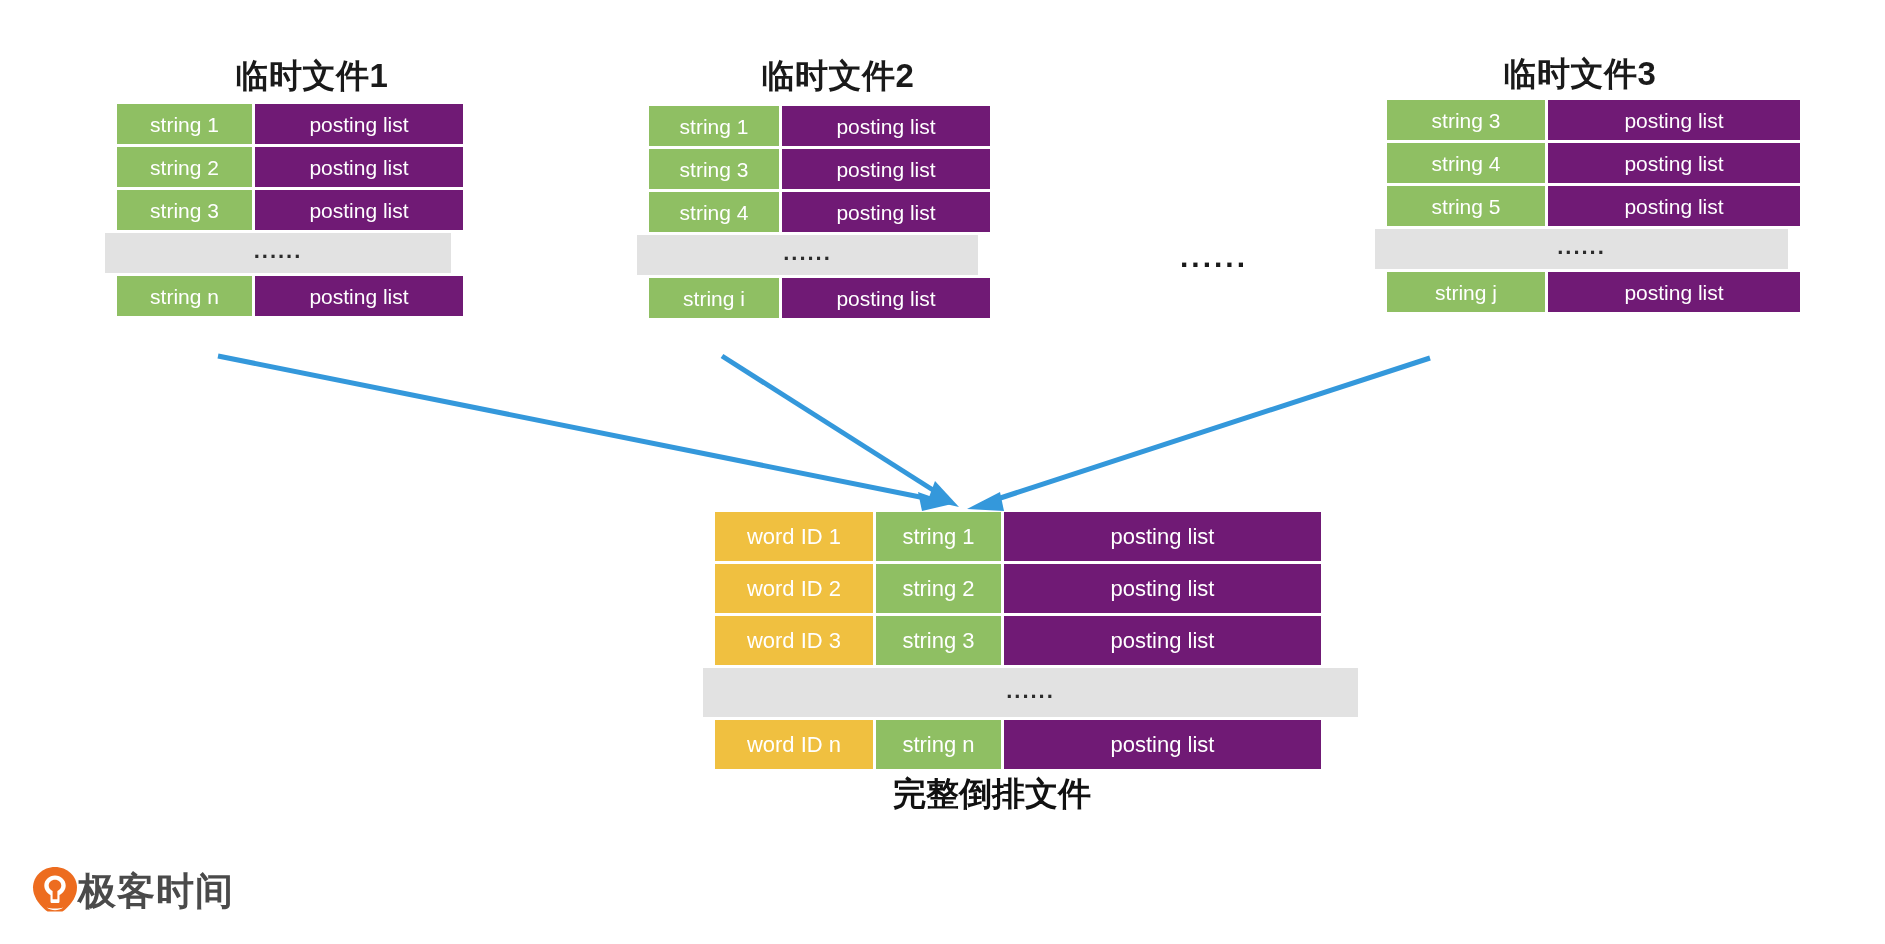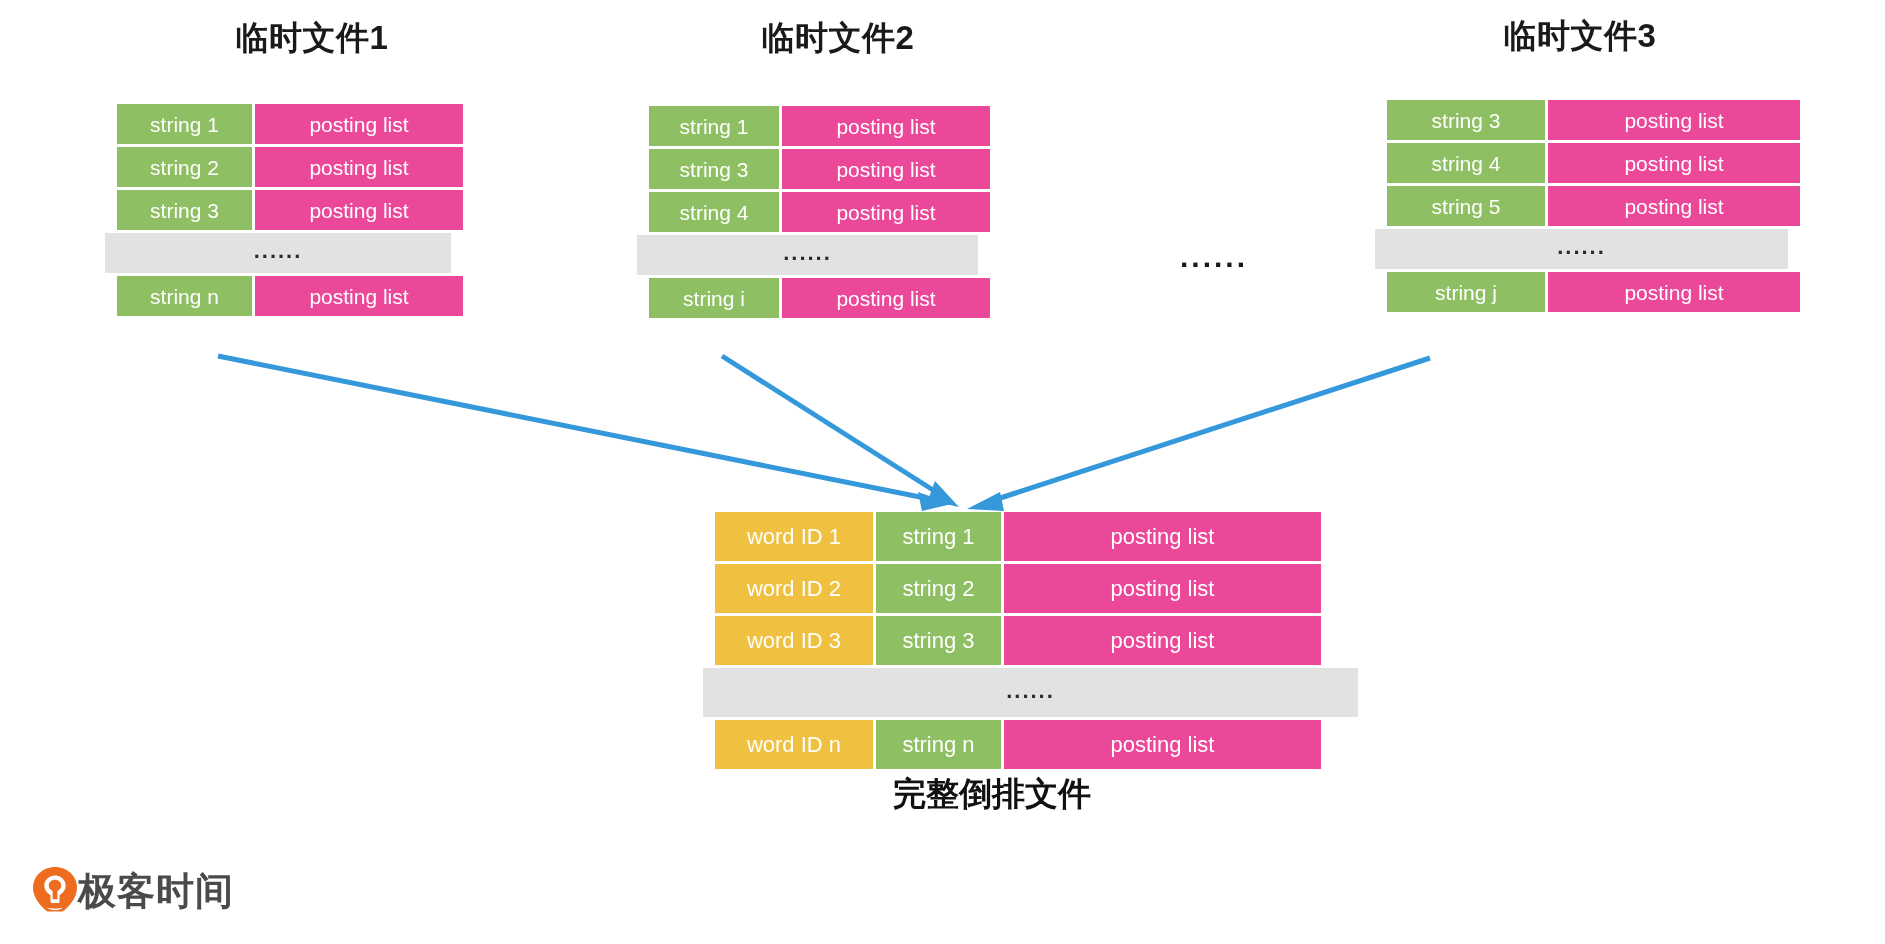--- a/index.html
+++ b/index.html
@@ -19,20 +19,21 @@
   
   .file-title {
     position: absolute;
     font-size: 33px;
     font-weight: 700;
     color: #1a1a1a;
     letter-spacing: 0.5px;
     white-space: nowrap;
     text-align: center;
     transform: translateX(-50%);
+    margin-top: 38px;
   }
 
   
   .tbl {
     position: absolute;
     display: flex;
     flex-direction: column;
     gap: 3px;
   }
   .row {
@@ -45,21 +46,21 @@
     display: flex;
     align-items: center;
     justify-content: center;
     color: #ffffff;
     font-size: 21px;
     line-height: 1;
     box-sizing: border-box;
     white-space: nowrap;
   }
   .c-key    { background: #8FBF63; }
-  .c-post   { background: #ec4899; }
+  .c-post   { background: #701a75; }
   .c-id     { background: #F0C040; }
   .row-ellipsis {
     display: flex;
     height: 40px;
     background: #E2E2E2;
     align-items: center;
     justify-content: center;
   }
   .row-ellipsis .dots {
     color: #2b2b2b;

